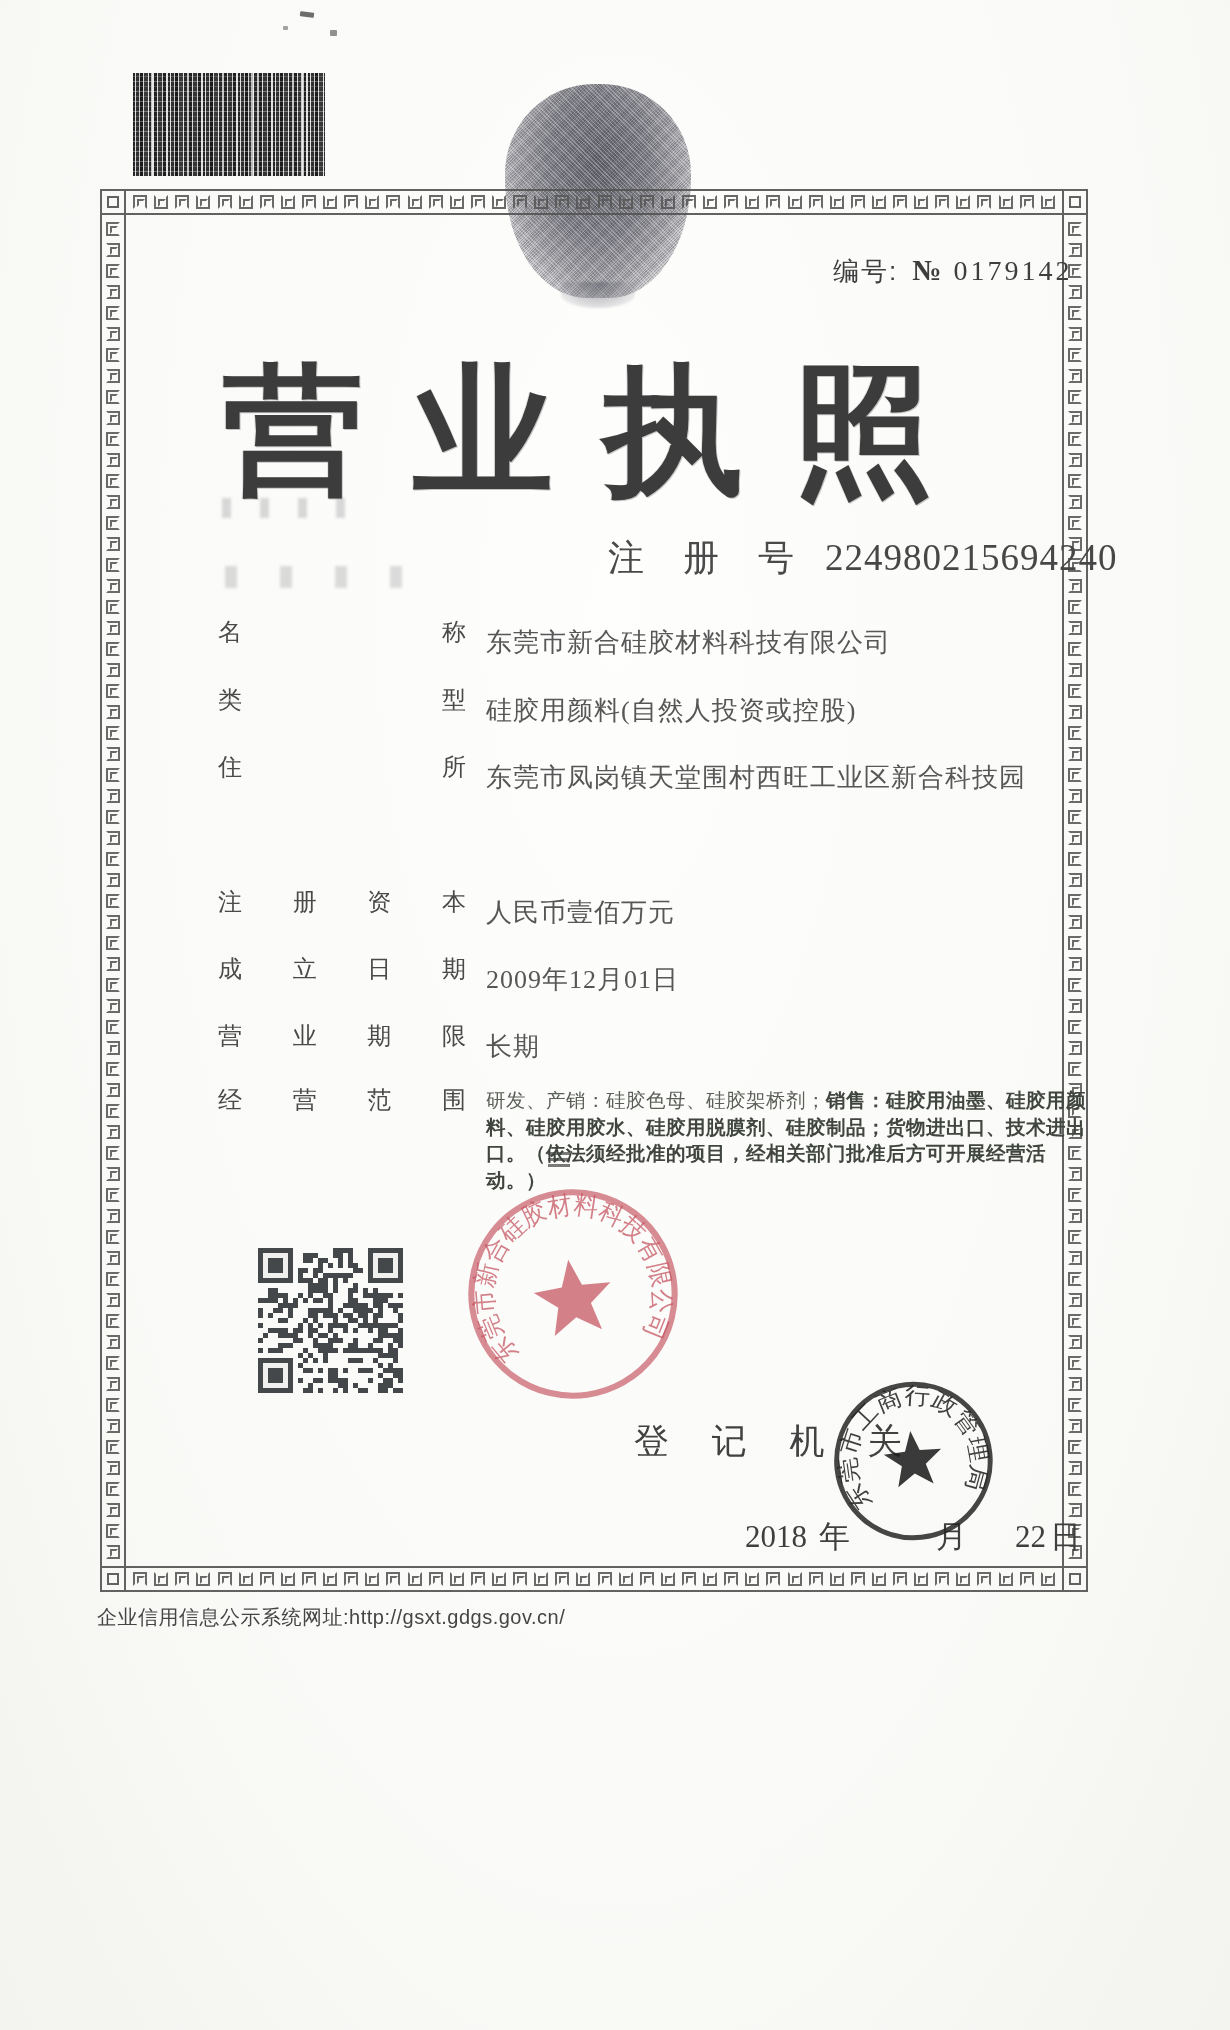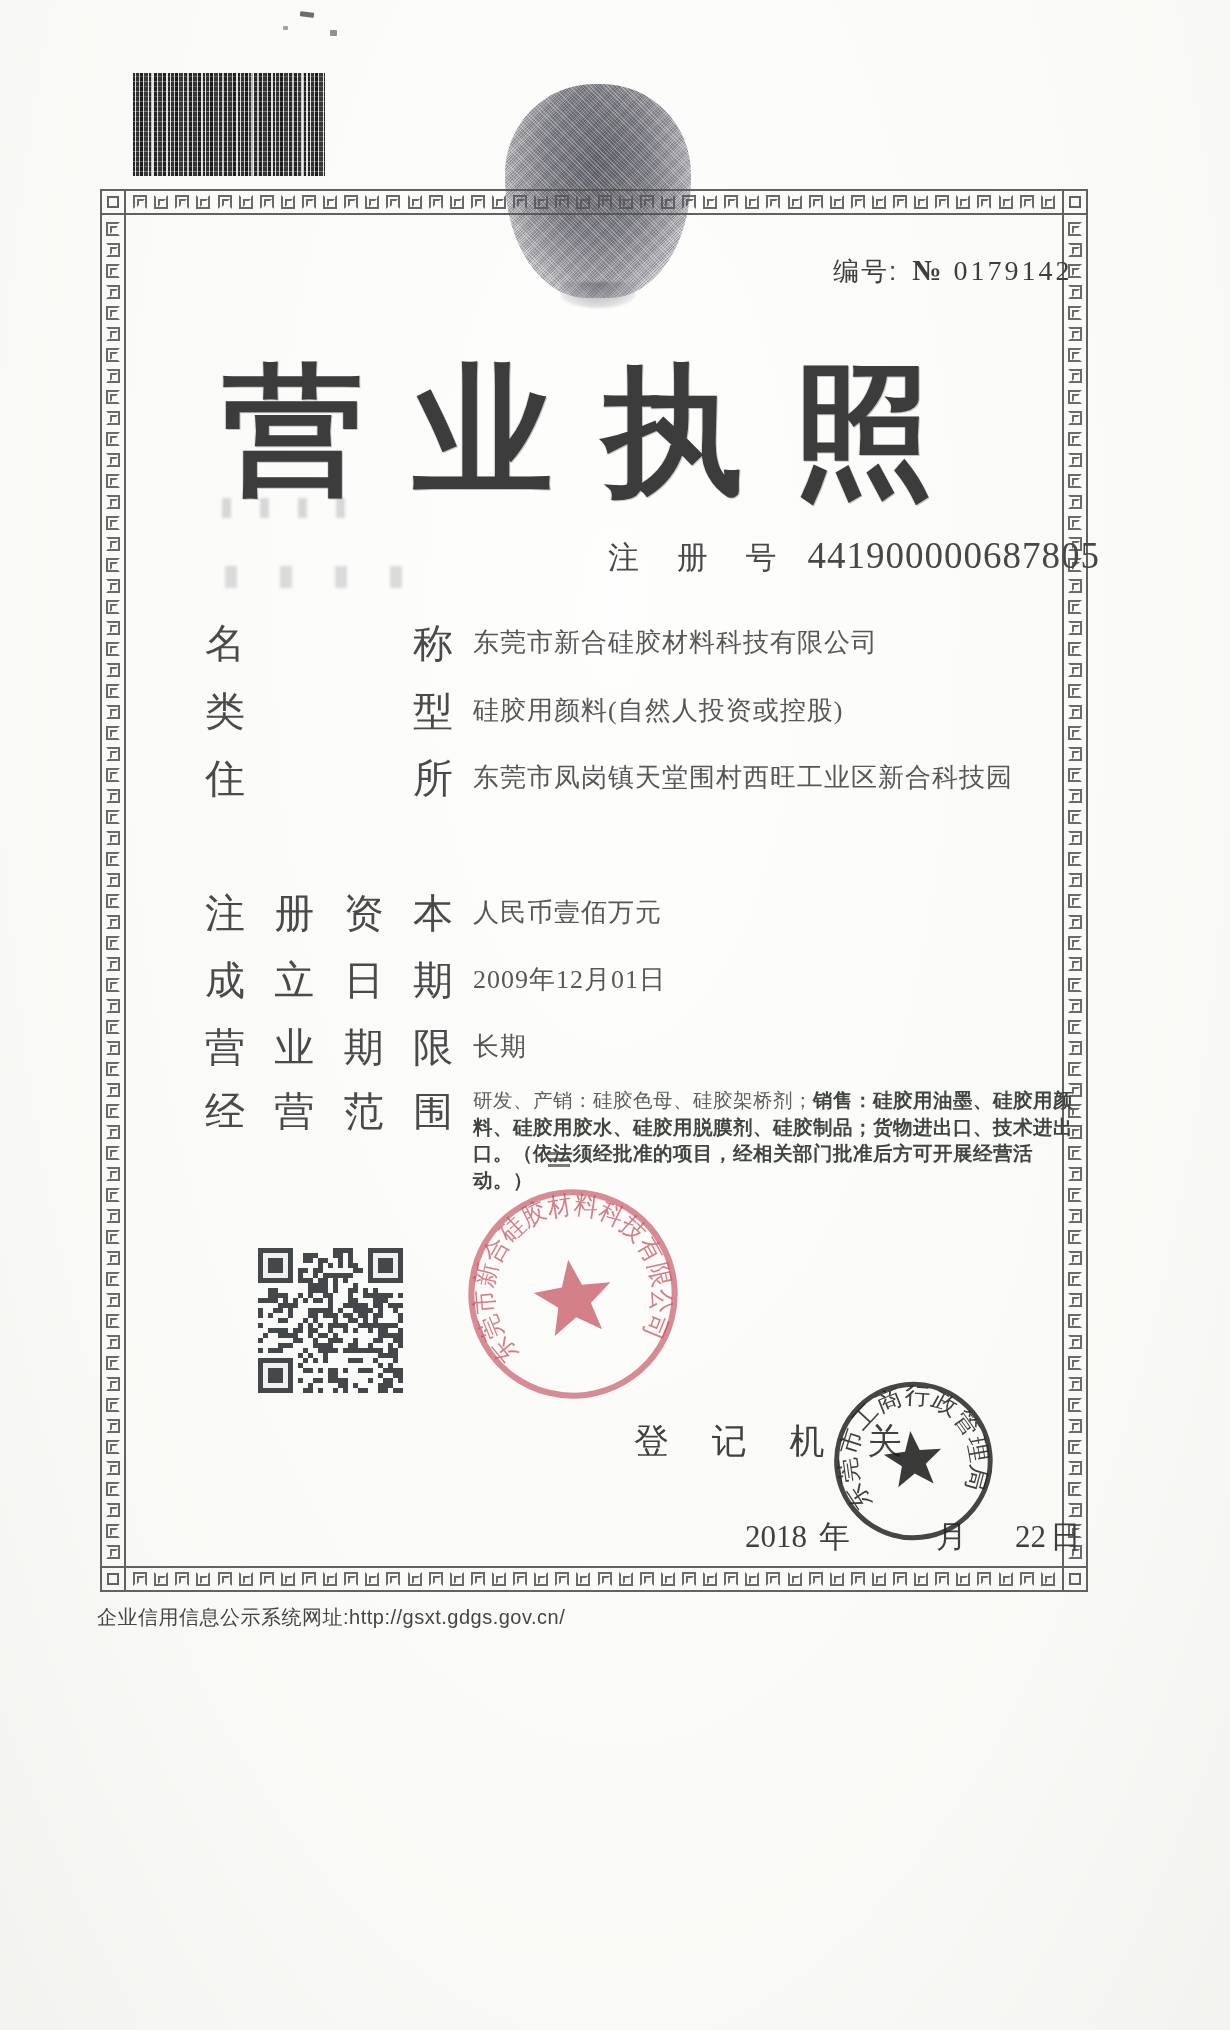--- a/index.html
+++ b/index.html
@@ -76,27 +76,27 @@
 
   .doc-title{
     position:absolute;left:100px;top:338px;width:956px;text-align:center;
     font-size:140px;font-weight:700;color:#3c3c3c;
     letter-spacing:50px;text-indent:50px;white-space:nowrap;
     text-shadow:1px 1px 0 rgba(130,130,130,0.45), -1px 0 0 rgba(150,150,150,0.25);
     font-family:"Liberation Sans",sans-serif;
   }
 
   .regline{position:absolute;left:608px;top:534px;white-space:nowrap;color:#4a4a4a;}
-  .regline .lbl{font-size:31px;letter-spacing:15px;}
+  .regline .lbl{font-size:36px;letter-spacing:15px;}
   .regline .num{font-size:37px;letter-spacing:1px;margin-left:16px;color:#474747;}
 
   .row{position:absolute;left:205px;}
   .row .flabel{
-    display:inline-block;width:248px;font-size:40px;color:#4a4a4a;
-    text-align:justify;text-align-last:justify;vertical-align:top;
+    display:inline-block;width:248px;font-size:24px;color:#4a4a4a;
+    text-align:justify;text-align-last:justify;vertical-align:top;margin-left:13px;
   }
   .row .fvalue{
     display:inline-block;margin-left:20px;padding-top:9px;font-size:26px;color:#575757;
     letter-spacing:1px;vertical-align:top;width:610px;
   }
   .row.scope .fvalue{font-size:19.5px;line-height:1.36;padding-top:4px;letter-spacing:0.5px;color:#5a5f58;}
   .row.scope .fvalue .b2{font-weight:700;color:#40463f;}
 
   .registrar{position:absolute;left:612px;top:1418px;font-size:35px;letter-spacing:17px;color:#414141;white-space:nowrap;margin-left:22px;}
   .dateline{position:absolute;left:745px;top:1516px;font-size:31px;color:#3f3f3f;white-space:nowrap;}
@@ -376,21 +376,21 @@
       </div>
   </div>
 
   <div class="serial">
     <span class="lbl">编号:</span><span class="mark">№</span><span class="num">0179142</span>
   </div>
 
   <div class="doc-title">营业执照</div>
 
   <div class="regline">
-    <span class="lbl">注 册 号</span><span class="num">441900000687805</span>
+    <span class="lbl">注 册 号</span><span class="num">224980215694240</span>
   </div>
 
   <div class="row" style="top:616px;">
     <span class="flabel">名称</span><span class="fvalue">东莞市新合硅胶材料科技有限公司</span>
   </div>
   <div class="row" style="top:684px;">
     <span class="flabel">类型</span><span class="fvalue">硅胶用颜料(自然人投资或控股)</span>
   </div>
   <div class="row" style="top:751px;">
     <span class="flabel">住所</span><span class="fvalue">东莞市凤岗镇天堂围村西旺工业区新合科技园</span>

